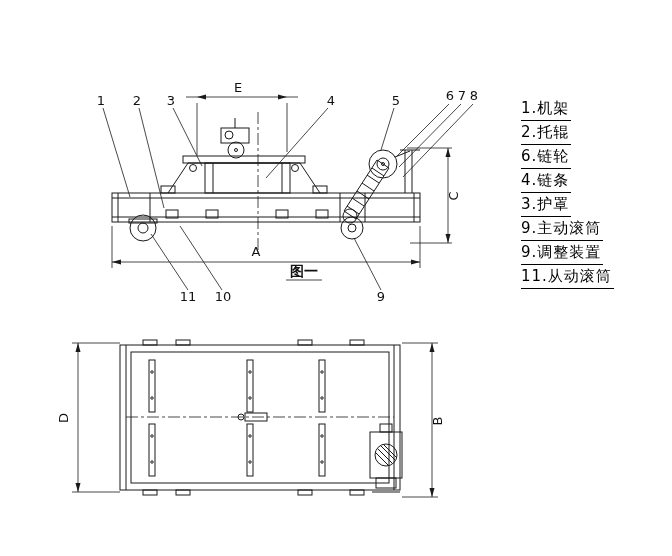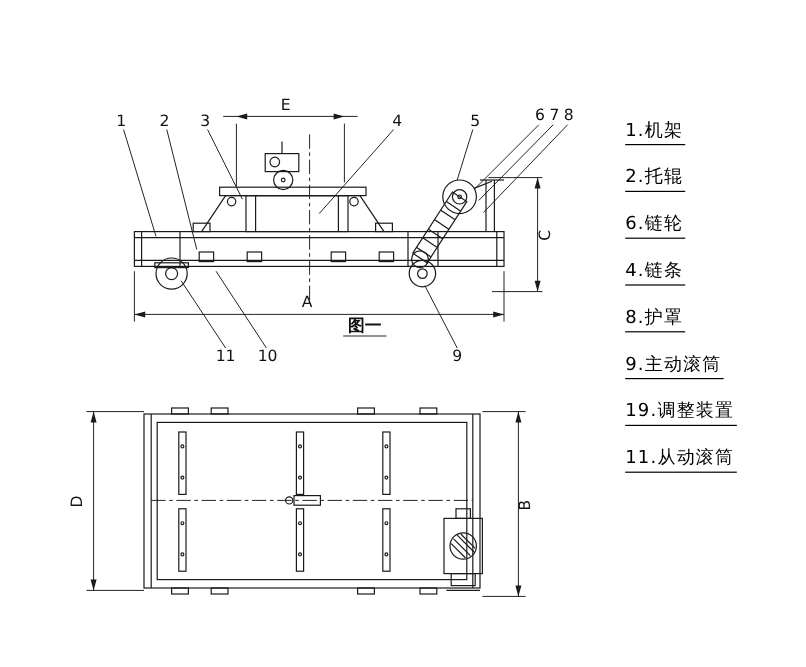--- a/index.html
+++ b/index.html
@@ -9,21 +9,21 @@
   }
   svg{position:absolute;left:0;top:0;}
   svg line,svg rect,svg circle,svg path{stroke:#1a1a1a;stroke-width:1;fill:none;}
   svg polygon{fill:#1a1a1a;stroke:none;}
   svg text{fill:#111;stroke:none;font-size:13px;font-family:"DejaVu Sans",sans-serif;}
   .cl{stroke-dasharray:12 3 3 3;stroke-width:.8;}
   .thin line{stroke-width:.8;}
   .caption-text{font-size:14px;font-weight:bold;}
   .legend{position:absolute;left:521px;top:97px;}
   .legend-item{
-    font-size:15px;height:22px;line-height:22px;margin-bottom:15px;
+    font-size:15px;height:22px;line-height:22px;
     border-bottom:1px solid #000;width:max-content;padding:0 2px 1px 0;color:#000;
     letter-spacing:1px;
   }
 </style>
 </head>
 <body>
 
 <div class="canvas">
 
   <svg width="512" height="556" viewBox="0 0 512 556">
@@ -214,19 +214,19 @@
     <text x="381" y="301" text-anchor="middle">9</text>
     <text x="223" y="301" text-anchor="middle">10</text>
     <text x="188" y="301" text-anchor="middle">11</text>
   </svg>
 
   <div class="legend">
     <div class="legend-item">1.机架</div>
     <div class="legend-item">2.托辊</div>
     <div class="legend-item">6.链轮</div>
     <div class="legend-item">4.链条</div>
-    <div class="legend-item">8.护罩</div>
+    <div class="legend-item">3.护罩</div>
     <div class="legend-item">9.主动滚筒</div>
-    <div class="legend-item">19.调整装置</div>
+    <div class="legend-item">9.调整装置</div>
     <div class="legend-item">11.从动滚筒</div>
   </div>
 
 </div>
 
 </body></html>

